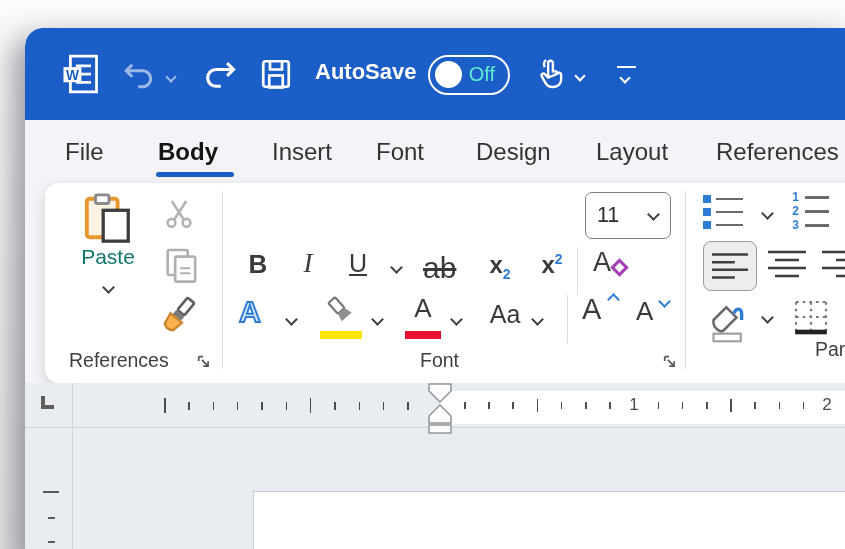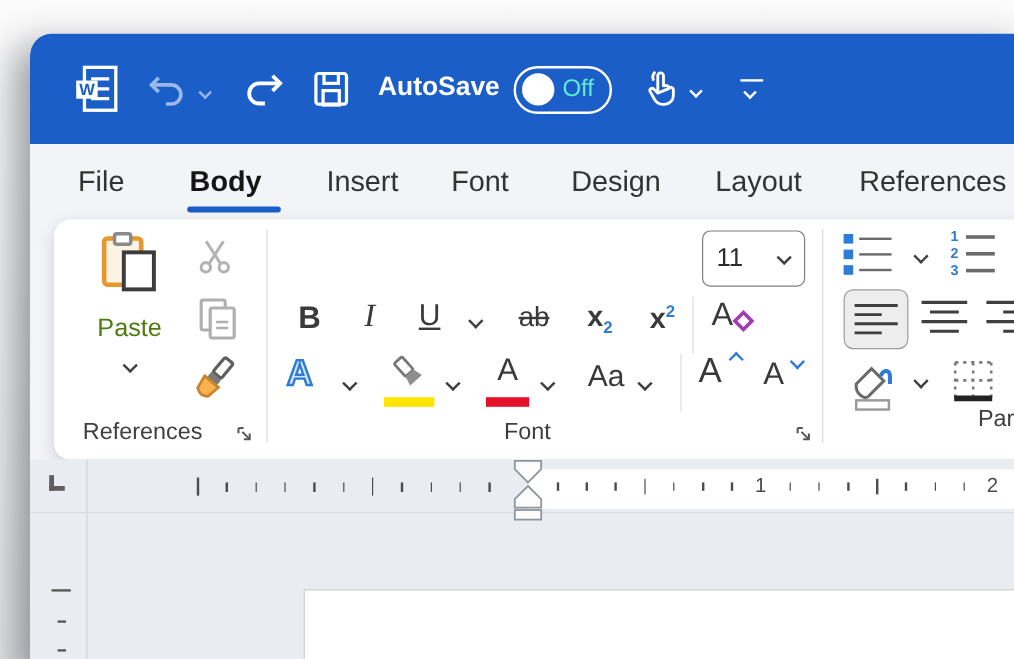--- a/index.html
+++ b/index.html
@@ -39,21 +39,21 @@
 
   
   .ribbon { position:absolute; top:155px; left:0; right:0; height:200px; }
   .panel { position:absolute; left:20px; right:-20px; top:0; bottom:0; background:#fff;
     border-radius:14px 0 0 14px; box-shadow:0 5px 14px rgba(0,0,0,.14); overflow:hidden; }
   .panel .abs { position:absolute; }
   .grp-label { font-size:19.5px; color:#3f3f3f; }
   .vsep { position:absolute; width:1px; background:#dcdcdc; }
   .paste-btn { left:20px; top:8px; width:86px; height:155px; display:flex;
     flex-direction:column; align-items:center; }
-  .paste-label { font-size:21px; color:#4d7c0f; margin-top:17px; }
+  .paste-label { font-size:21px; color:#0f766e; }
   .combo { position:absolute; height:47px; border:1.6px solid #7f7f7f; border-radius:7px;
     background:#fff; }
   .combo .val { position:absolute; left:11px; top:10px; font-size:21.5px; color:#2b2b2b; }
   .combo .chv { position:absolute; right:12px; top:17px; }
   .glyph { color:#3a3a3a; }
   .fx-a { font-size:30px; font-weight:bold; color:#d6e6f8;
     -webkit-text-stroke:2px #2e7cd6; }
   .colorbar { position:absolute; left:0; right:0; bottom:0; height:8px; }
   .submark { font-size:14px; font-weight:bold; color:#2e7cd6; }
   .tick { position:absolute; width:1.5px; background:#4c4c4c; }
@@ -190,21 +190,21 @@
 
       <div class="combo" style="left:540px;top:9px;width:86px">
         <span class="val">11</span>
         <span class="chv"></span>
       </div>
 
       <span class="abs glyph" style="left:198px;top:66px;width:30px;text-align:center;font-size:26px;font-weight:bold">B</span>
       <span class="abs glyph" style="left:250px;top:65px;width:26px;text-align:center;font-size:27px;font-style:italic;font-family:'Liberation Serif',serif">I</span>
       <span class="abs glyph" style="left:298px;top:66px;width:30px;text-align:center;font-size:25px;text-decoration:underline">U</span>
       <span class="abs chv" style="left:347px;top:80px"></span>
-      <span class="abs glyph" style="left:378px;top:68px;width:44px;text-align:center;font-size:23px;text-decoration:line-through">ab</span>
+      <span class="abs glyph" style="left:378px;top:68px;width:44px;font-size:30px;text-decoration:line-through">ab</span>
       <span class="abs glyph" style="left:435px;top:68px;width:40px;text-align:center;font-size:24px;font-weight:600"><span>x</span><sub class="submark">2</sub></span>
       <span class="abs glyph" style="left:487px;top:68px;width:40px;text-align:center;font-size:24px;font-weight:600"><span>x</span><sup class="submark">2</sup></span>
       <div class="vsep" style="left:532px;top:64px;height:48px"></div>
       <span class="abs glyph" style="left:548px;top:64px;width:44px;font-size:27px">
         <span>A</span>
         <span style="position:absolute;left:20px;top:14px;width:13px;height:13px;border:3px solid #a33bb5;background:#fff;transform:rotate(45deg)"></span>
       </span>
 
       <span class="abs fx-a" style="left:194px;top:112px">A</span>
       <span class="abs chv" style="left:242px;top:132px"></span>

